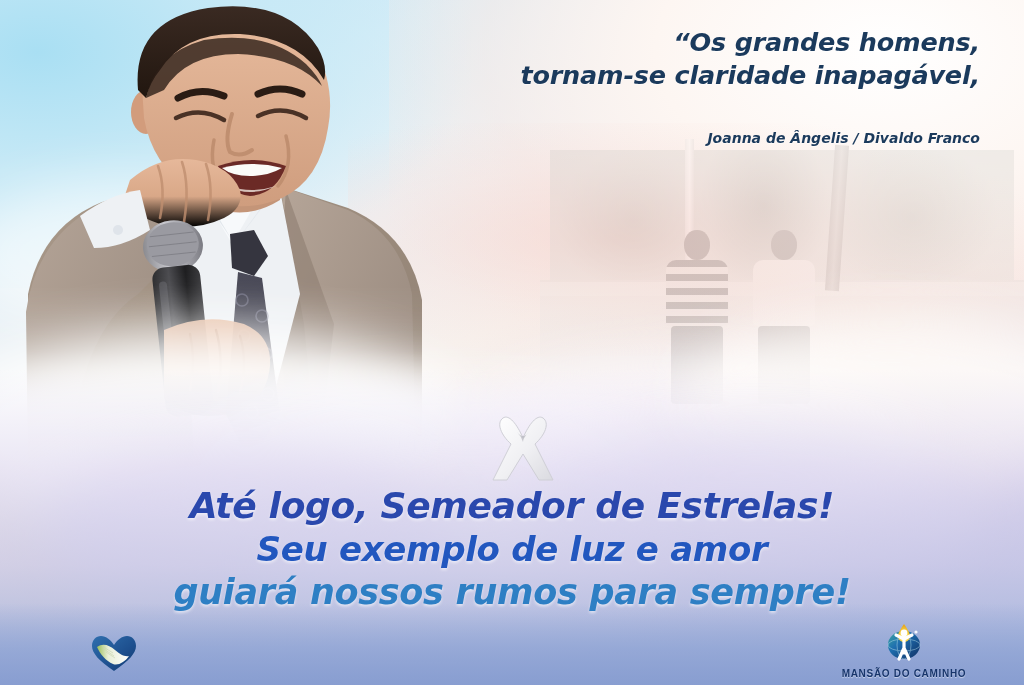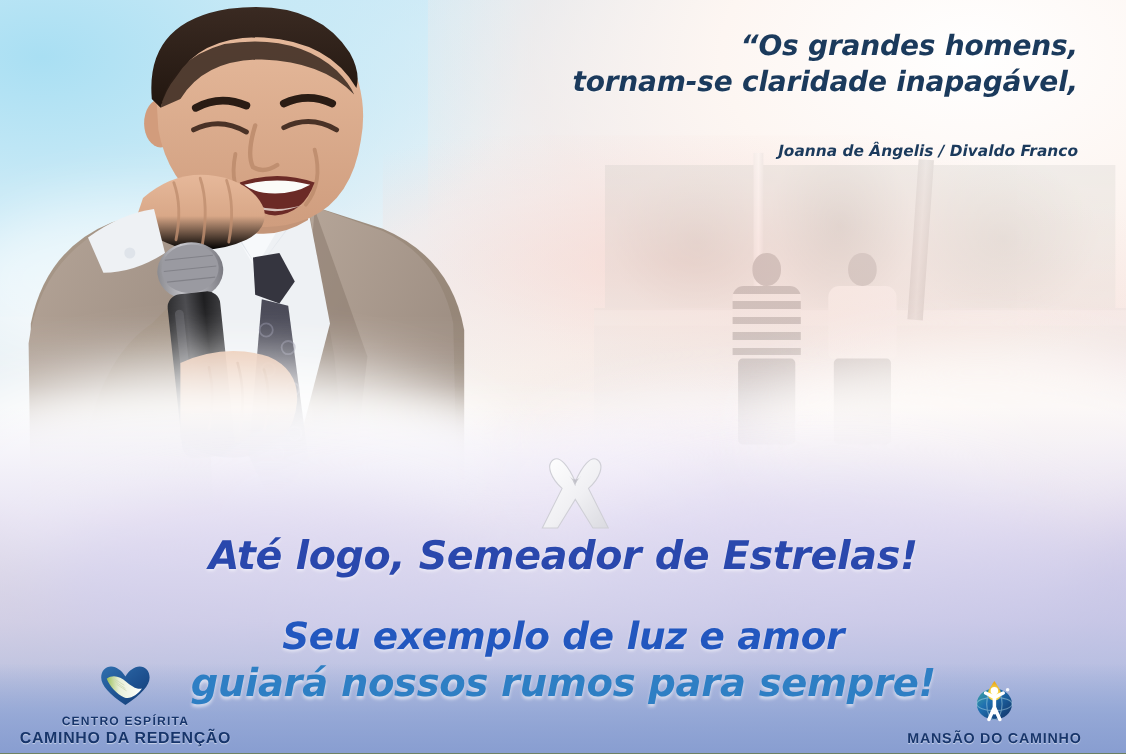--- a/index.html
+++ b/index.html
@@ -3,21 +3,21 @@
 <meta charset="utf-8">
 <title>Homenagem</title>
 <style>
   html,body{margin:0;padding:0;background:#000;}
   body{font-family:"Liberation Sans",sans-serif;}
 
   #poster{
     position:relative;
     width:1024px;height:685px;
     overflow:hidden;
-    background:#bef264;
+    background:#ffffff;
   }
 
   
   .bg-base{
     position:absolute;inset:0;
     background:
       linear-gradient(160deg,#bfe3f4 0%,#d8eef8 16%,#eef3f6 34%,#f7f2ee 48%,#f6eae6 60%,#efe6ee 72%,#dcd9ef 84%,#c6cde9 100%);
   }
   .bg-sky-left{
     position:absolute;left:0;top:0;width:46%;height:42%;
@@ -149,21 +149,21 @@
   .logo-left{left:14px;width:200px;}
   .logo-right{right:10px;width:220px;}
   .logo-mark{margin:0 auto 2px;}
   .logo-text{
     font-family:"Liberation Sans",sans-serif;
     font-weight:bold;color:#17356b;line-height:1.12;
     text-shadow:0 1px 1px rgba(255,255,255,.55);
   }
   .logo-text .t1{display:block;font-size:11px;letter-spacing:1.1px;}
   .logo-text .t2{display:block;font-size:14.5px;letter-spacing:.6px;}
-  .logo-text .t-single{display:block;font-size:13px;letter-spacing:.7px;}
+  .logo-text .t-single{display:block;font-size:10px;letter-spacing:.7px;}
 </style>
 </head>
 <body>
 
 <div id="poster">
 
   <div class="bg-base"></div>
   <div class="bg-sky-left"></div>
   <div class="bg-warm-right"></div>
   <div class="bg-pink-band"></div>
@@ -337,21 +337,21 @@
           <stop offset="100%" stop-color="#dadae0"></stop>
         </linearGradient>
       </defs>
       <path d="M36 30 C30 16 22 6 16 10 C9 15 14 27 24 36 L6 72 L20 72 L36 46 L52 72 L66 72 L48 36 C58 27 63 15 56 10 C50 6 42 16 36 30 Z" fill="url(#rg)" stroke="#cfcfd6" stroke-width="1"></path>
       <path d="M30 24 Q36 32 42 24 Q36 30 36 34 Q34 28 30 24 Z" fill="#b9b9c2" opacity=".75"></path>
     </svg>
   </div>
 
   <div class="headline">
     <span class="hl hl1" style="color: rgb(42, 72, 173);">Até logo, Semeador de Estrelas!</span>
-    <span class="hl hl2" style="color: rgb(34, 87, 191); margin-top: 30px;">Seu exemplo de luz e amor</span>
+    <span class="hl hl2" style="color: rgb(34, 87, 191);">Seu exemplo de luz e amor</span>
     <span class="hl hl3" style="color: rgb(46, 127, 196);">guiará nossos rumos para sempre!</span>
   </div>
 
   <div class="logo-block logo-left">
     <div class="logo-mark">
       <svg width="46" height="38" viewBox="0 0 46 38" xmlns="http://www.w3.org/2000/svg" aria-hidden="true">
         <defs>
           <linearGradient id="hrt" x1="0" y1="0" x2="1" y2="1">
             <stop offset="0%" stop-color="#2f6fae"></stop>
             <stop offset="60%" stop-color="#1d4f8e"></stop>
@@ -364,24 +364,20 @@
           </linearGradient>
         </defs>
         <path d="M23 36 C8 26 1 18 1 11 C1 5 5 1 10 1 C15 1 20 5 23 10 C26 5 31 1 36 1 C41 1 45 5 45 11 C45 18 38 26 23 36 Z" fill="url(#hrt)"></path>
         <path d="M6 12 C12 8 18 10 24 15 C29 19 33 22 38 21 C34 27 27 31 22 29 C15 26 9 19 6 12 Z" fill="url(#hnd)"></path>
         <g stroke="#c9d6b0" stroke-width=".8" opacity=".8">
           <path d="M11 11 L22 18"></path>
             <path d="M13 14 L23 21"></path>
             <path d="M15 17 L24 23"></path>
         </g>
       </svg>
-    </div>
-    <div class="logo-text">
-      <span class="t1">CENTRO ESPÍRITA</span>
-      <span class="t2">CAMINHO DA REDENÇÃO</span>
     </div>
   </div>
 
   <div class="logo-block logo-right">
     <div class="logo-mark">
       <svg width="44" height="42" viewBox="0 0 44 42" xmlns="http://www.w3.org/2000/svg" aria-hidden="true">
         <defs>
           <linearGradient id="glb" x1="0" y1="0" x2="1" y2="1">
             <stop offset="0%" stop-color="#3fa9a0"></stop>
             <stop offset="38%" stop-color="#1f6fb0"></stop>

